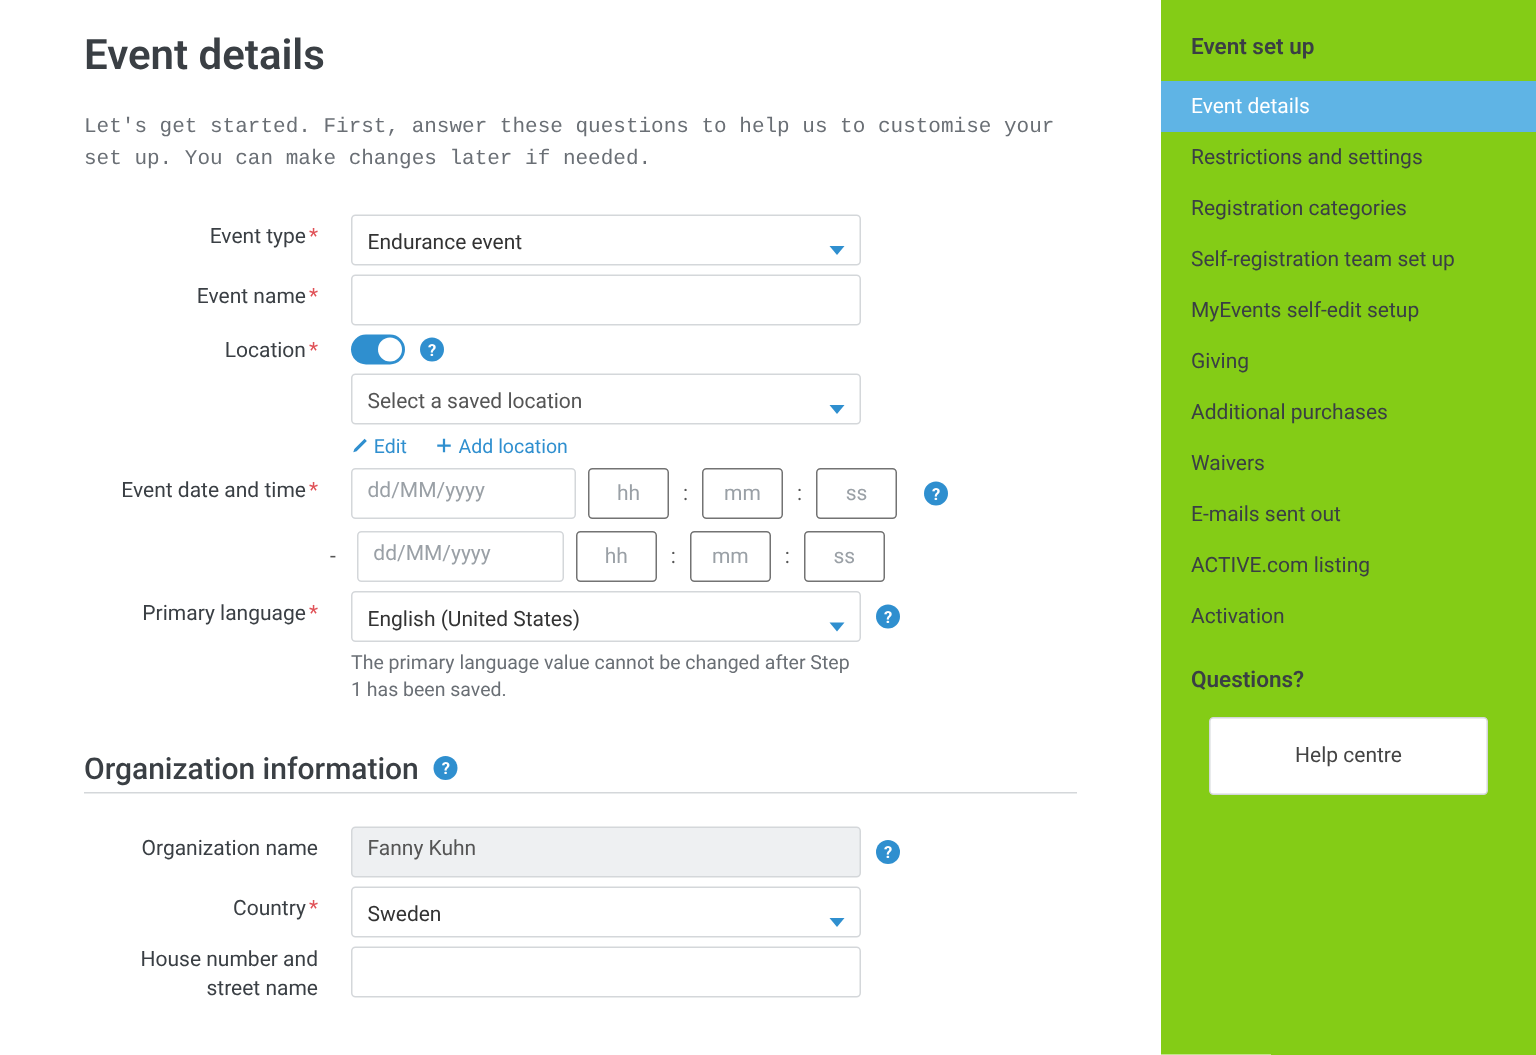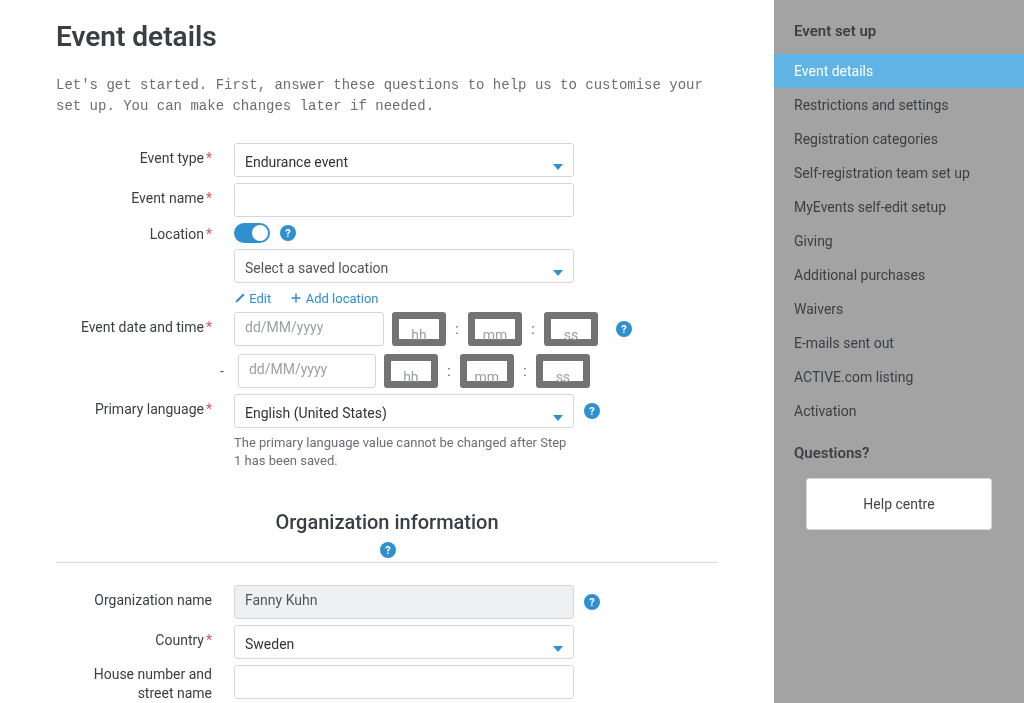--- a/index.html
+++ b/index.html
@@ -17,21 +17,21 @@
     display: flex;
     height: 100%;
   }
   .main {
     flex: 1;
     padding: 20px 56px 0 56px;
     overflow-y: hidden;
   }
   .sidebar {
     width: 250px;
-    background: #a3a3a3;
+    background: #84cc16;
     padding-top: 22px;
   }
   h1.page-title {
     font-size: 28px;
     font-weight: 600;
     color: #3a3f44;
     margin-bottom: 22px;
   }
   .intro {
     color: #6a6f75;
@@ -128,44 +128,43 @@
     width: 150px; height: 34px;
     border: 1px solid #d4d7da;
     border-radius: 3px;
     padding: 6px 10px;
     font-size: 14px;
     color: #9aa0a6;
     background: #fff;
   }
   .dt-small {
     width: 54px; height: 34px;
-    border: 7px solid #737373;
+    border: 1px solid #737373;
     border-radius: 3px;
     text-align: center;
     font-size: 14px;
     color: #9aa0a6;
     line-height: 32px;
     background: #fff;
   }
   .dt-sep { color: #555; width: 6px; text-align: center; }
   .dash { color: #555; margin-right: 6px; }
   .sub-note {
     color: #6a6f75;
     font-size: 13px;
     margin-top: 6px;
     line-height: 1.4;
     max-width: 340px;
   }
   .section-head {
     display: flex;
     align-items: center;
     gap: 8px;
-    margin-top: 40px;
+    margin-top: 30px;
     margin-bottom: 4px;
-    flex-direction: column;
   }
   .section-head h2 {
     font-size: 20px;
     font-weight: 500;
     color: #3a3f44;
   }
   .section-rule {
     border: none;
     border-top: 1px solid #d4d7da;
     margin-bottom: 22px;

